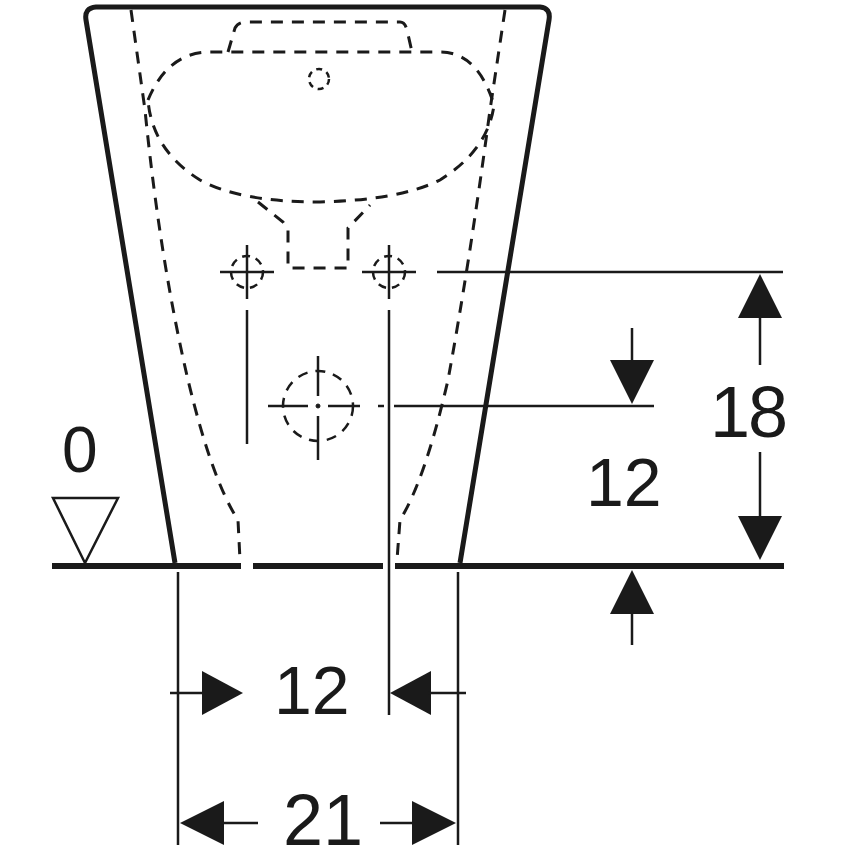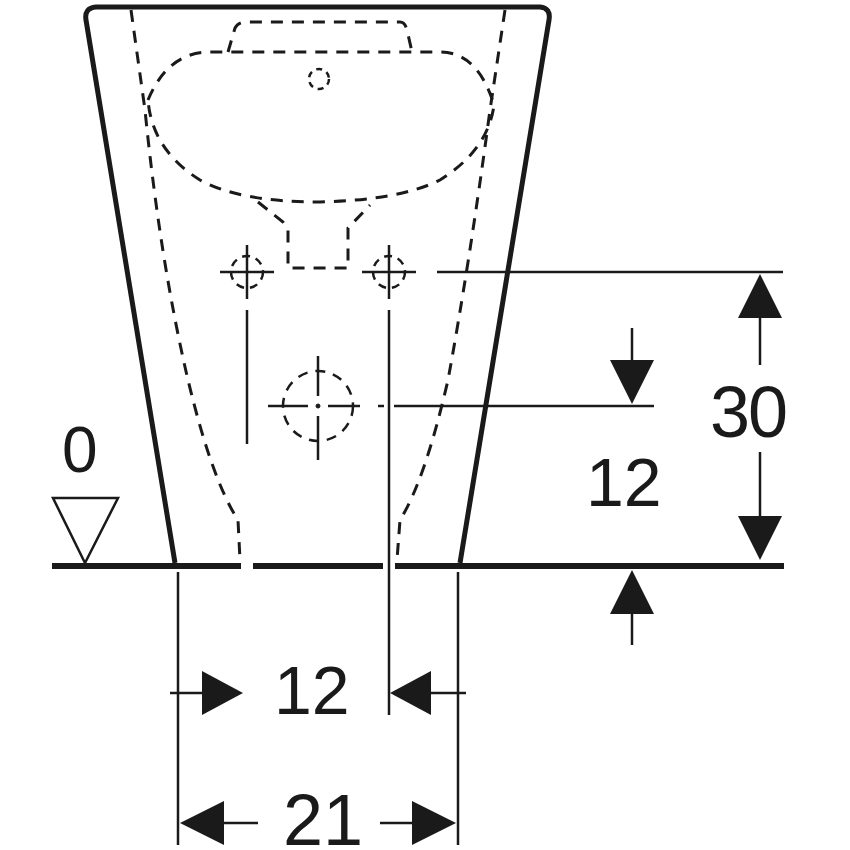--- a/index.html
+++ b/index.html
@@ -104,17 +104,17 @@
         <line x1="222" y1="823" x2="258" y2="823" stroke-width="2.5"></line>
         <line x1="380" y1="823" x2="416" y2="823" stroke-width="2.5"></line>
         <polygon points="456,823 412,801 412,845" fill="#1a1a1a" stroke="none"></polygon>
       </g>
 
       <polygon points="53,498 118,498 85,563" stroke-width="2.5" fill="none"></polygon>
     </g>
   </svg>
 
   <div class="dim-label lbl-zero">0</div>
-  <div class="dim-label lbl-22">30</div>
+  <div class="dim-label lbl-22">18</div>
   <div class="dim-label lbl-12v">12</div>
   <div class="dim-label lbl-12h">12</div>
   <div class="dim-label lbl-21">21</div>
 </div>
 
 </body></html>

